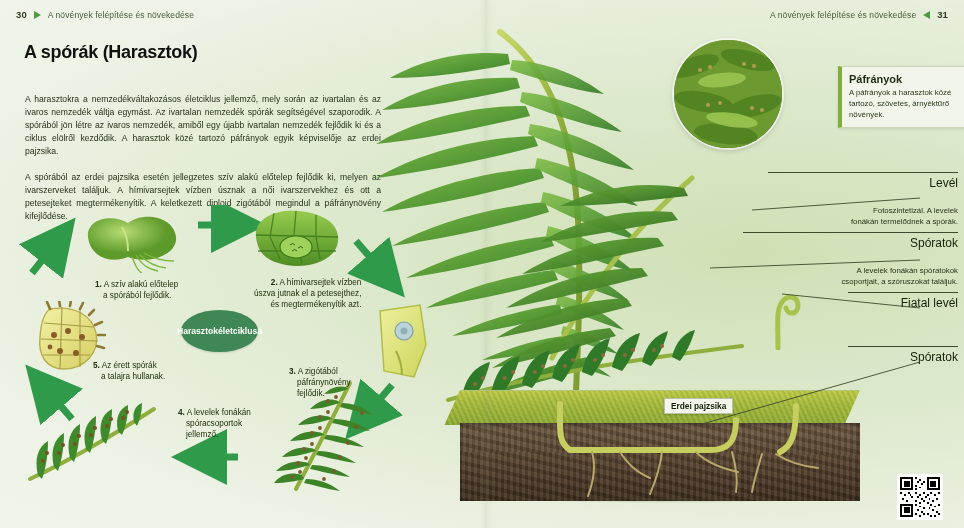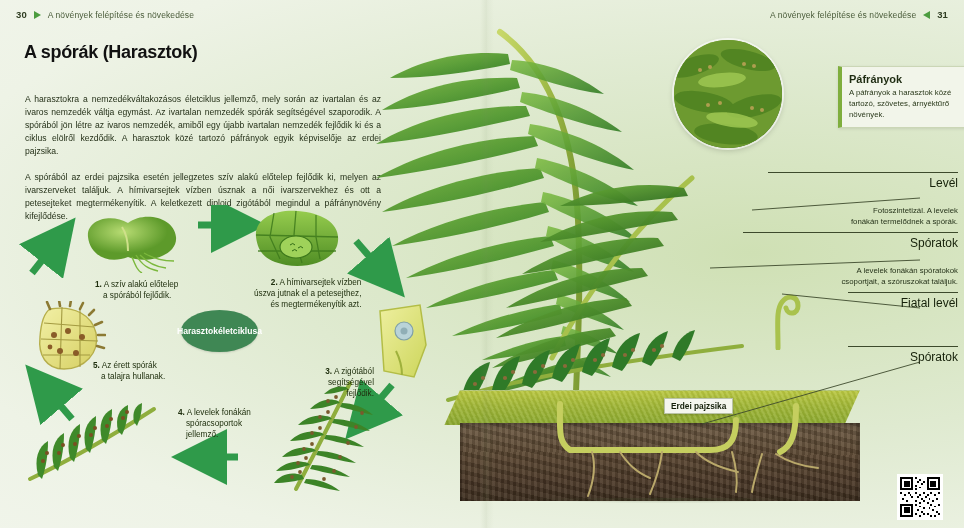--- a/index.html
+++ b/index.html
@@ -531,24 +531,24 @@
       <span class="ind">a spórából fejlődik.</span>
     </div>
 
     <div class="cyc-label" style="left:246px;top:73px;text-align:right;">
       <b>2.</b>
       <span>A hímivarsejtek vízben</span>
       <span class="ind">úszva jutnak el a petesejthez,</span>
       <span class="ind">és megtermékenyítik azt.</span>
     </div>
 
-    <div class="cyc-label" style="left:320px;top:162px;text-align:right;">
+    <div class="cyc-label" style="left:289px;top:162px;">
       <b>3.</b>
       <span>A zigótából</span>
-      <span class="ind">segítségével</span>
+      <span class="ind">páfránynövény</span>
       <span class="ind">fejlődik.</span>
     </div>
 
     <div class="cyc-label" style="left:178px;top:203px;">
       <b>4.</b>
       <span>A levelek fonákán</span>
       <span class="ind">spóracsoportok</span>
       <span class="ind">jellemző.</span>
     </div>
 

